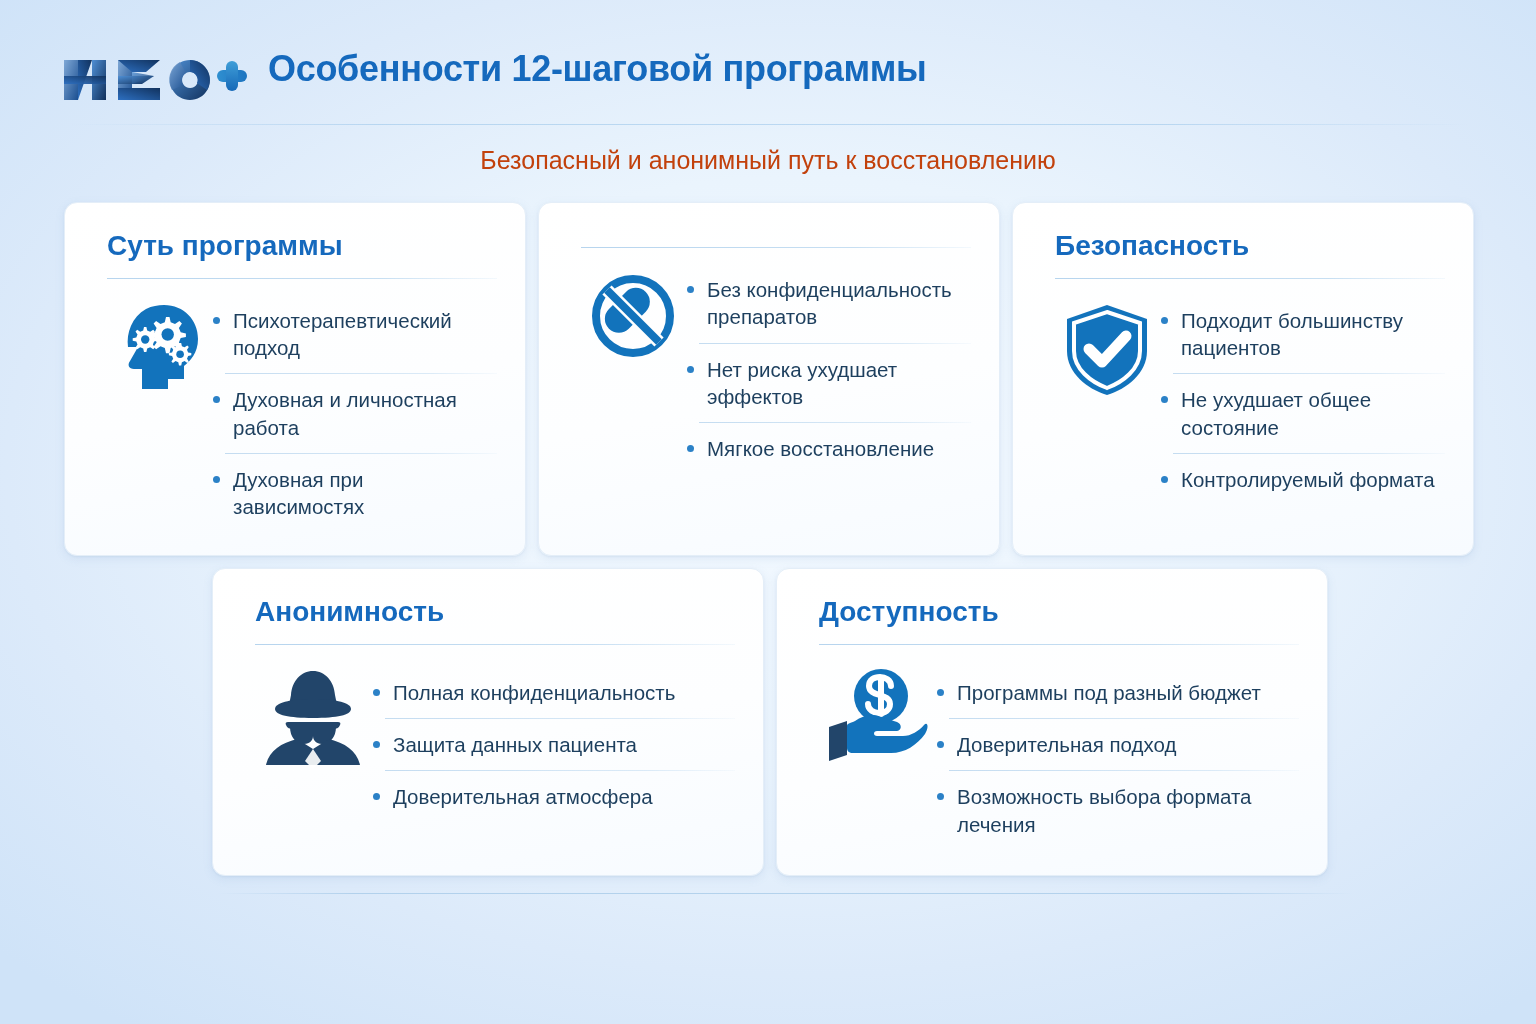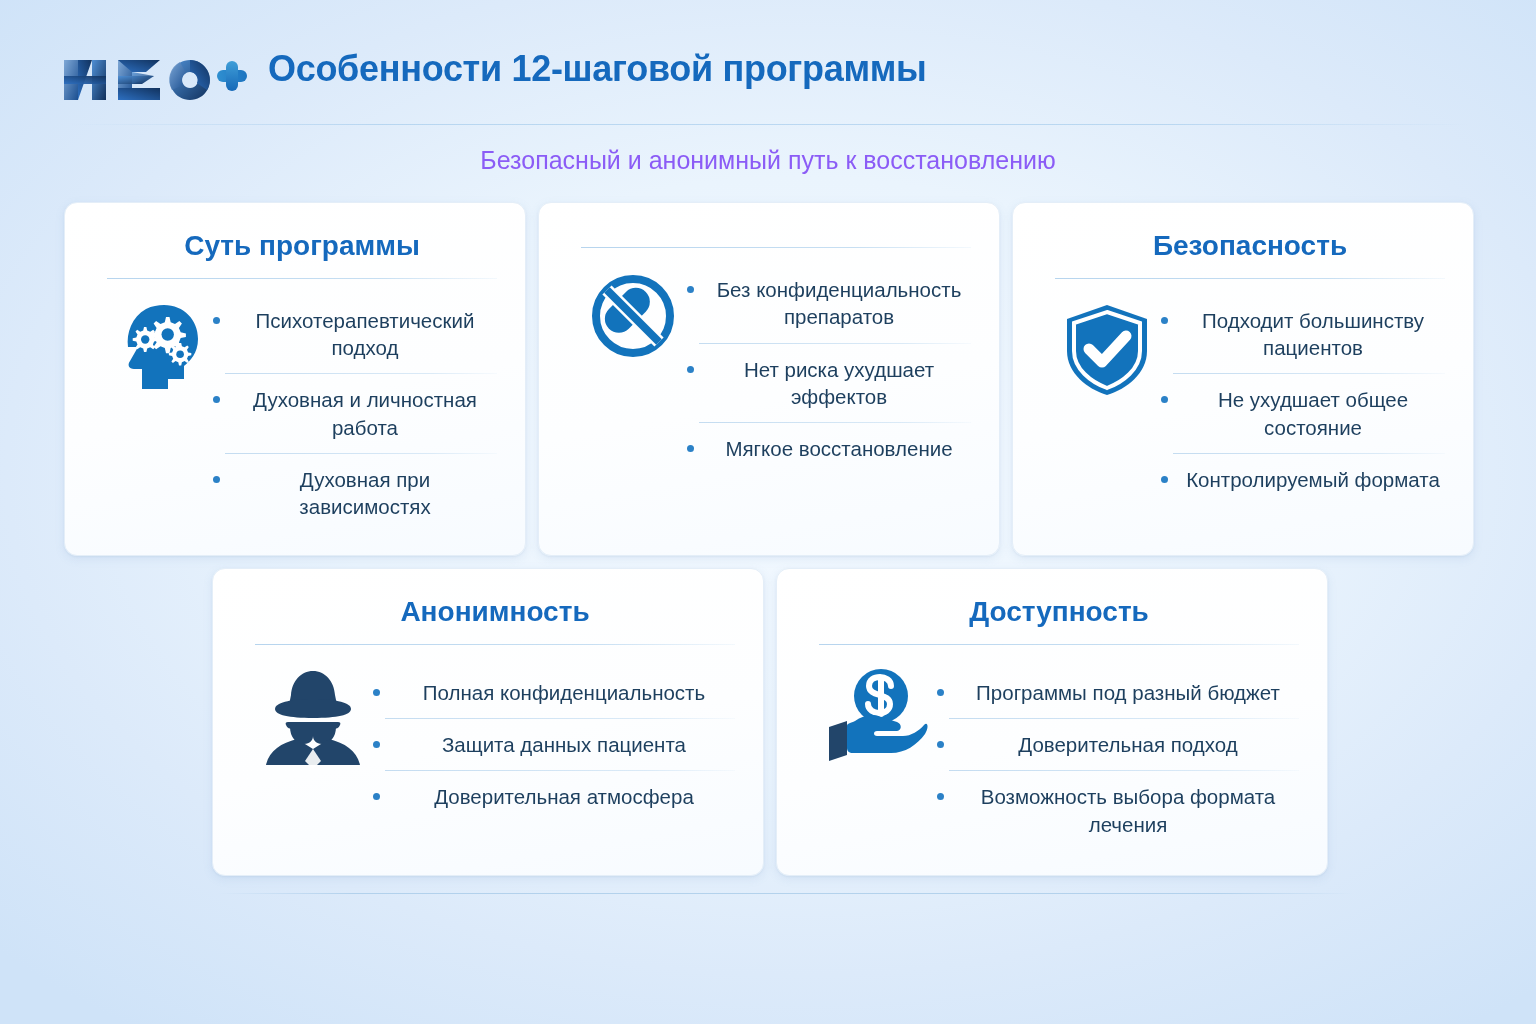--- a/index.html
+++ b/index.html
@@ -50,28 +50,27 @@
     height: 1px;
     background: linear-gradient(90deg, rgba(160,200,235,0) 0%, rgba(150,195,232,0.55) 22%, rgba(150,195,232,0.55) 78%, rgba(160,200,235,0) 100%);
   }
   .subtitle {
     position: absolute;
     top: 146px;
     left: 0;
     width: 1536px;
     text-align: center;
     font-size: 25px;
-    color: #8b5cf6;
+    color: #c2410c;
   }
 
   
   .row {
     position: absolute;
     display: flex;
-    text-align: center;
   }
   .row-top {
     left: 64px;
     top: 202px;
     width: 1412px;
     gap: 12px;
   }
   .row-bottom {
     left: 212px;
     top: 568px;

